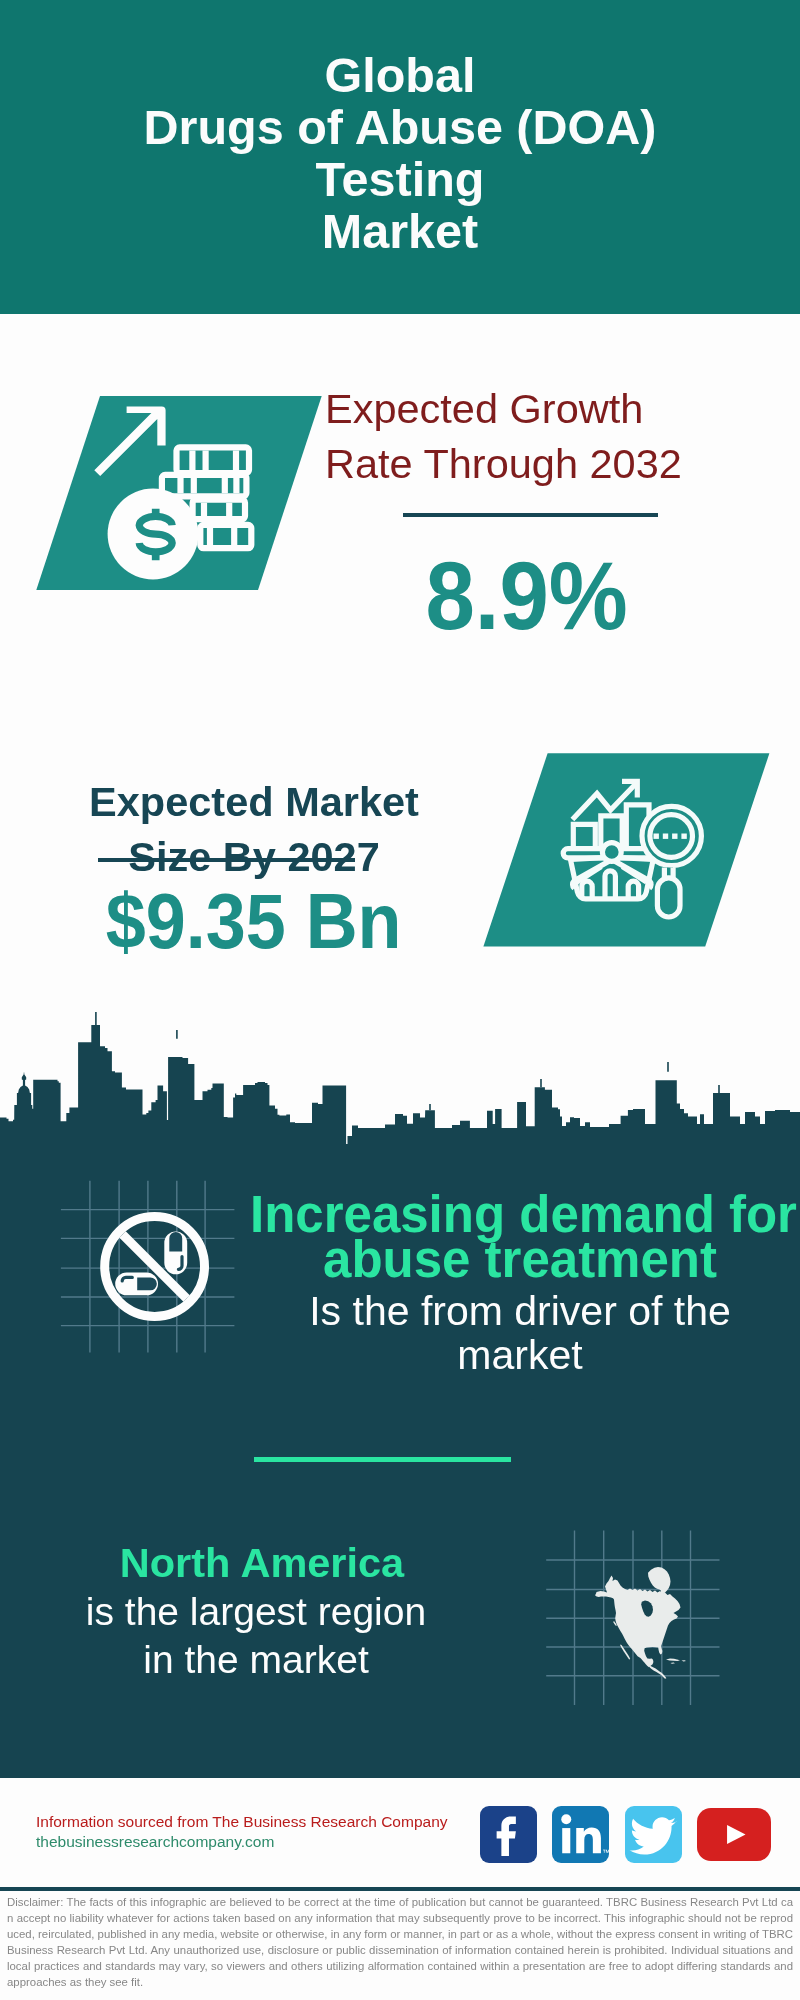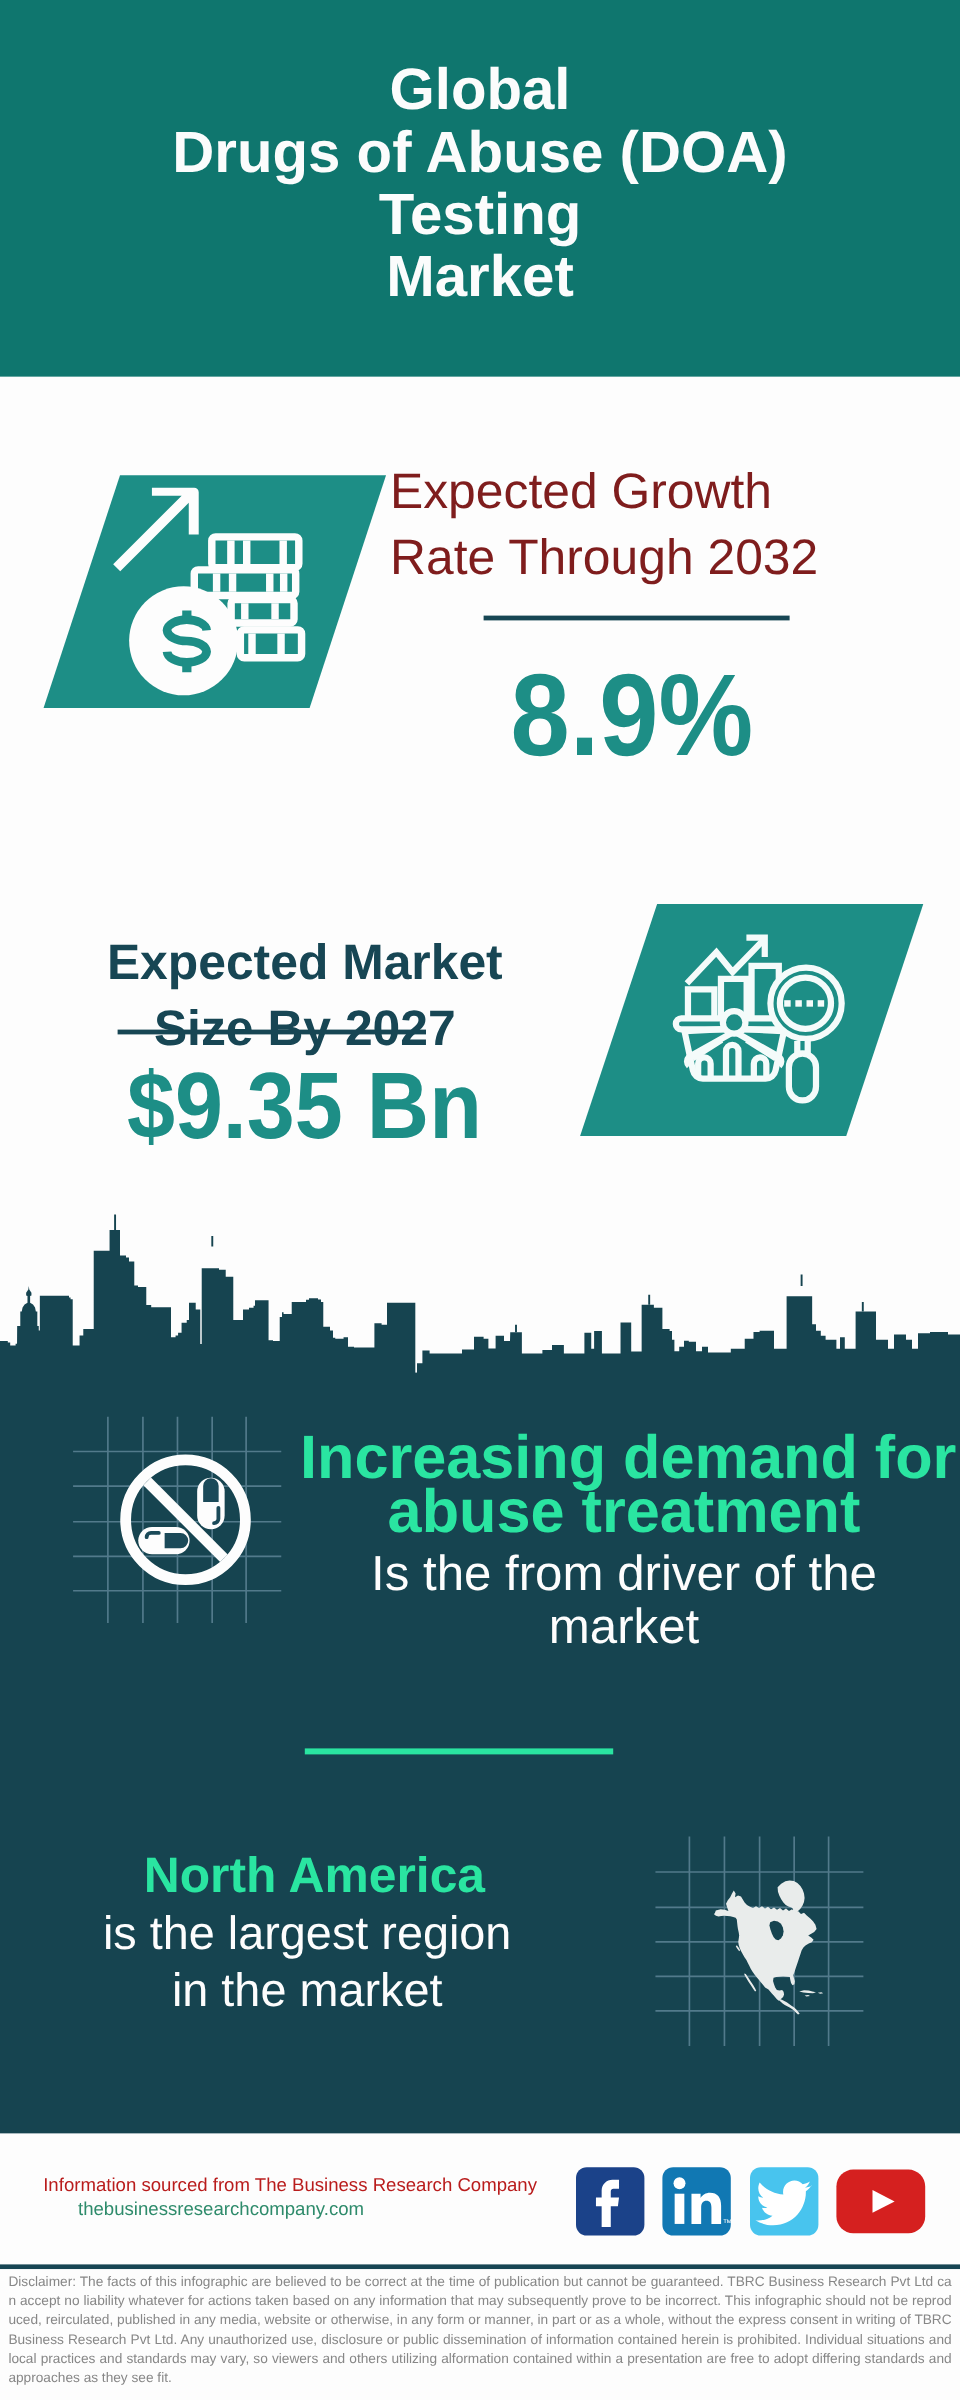--- a/index.html
+++ b/index.html
@@ -34,21 +34,21 @@
       color:#2ae5a1;font-weight:700;font-size:51px;line-height:45px;}
   .driver-bd{position:absolute;left:250px;top:1289px;width:540px;text-align:center;white-space:nowrap;
       color:#fdfdfd;font-weight:400;font-size:41px;line-height:44px;}
   .rule-mint{position:absolute;left:254px;top:1457px;width:257px;height:4.5px;background:#2ae5a1;}
   .region-hi{position:absolute;left:27px;top:1539px;width:470px;text-align:center;white-space:nowrap;
       color:#2ae5a1;font-weight:700;font-size:41.5px;line-height:48px;}
   .region-bd{position:absolute;left:21px;top:1588px;width:470px;text-align:center;white-space:nowrap;
       color:#fdfdfd;font-weight:400;font-size:39px;line-height:48px;}
   .grid2{position:absolute;left:544px;top:1528px;}
   .src-line{position:absolute;left:36px;top:1812px;color:#b91c1c;font-size:15.5px;line-height:20px;white-space:nowrap;}
-  .src-url{position:absolute;left:36px;top:1832px;color:#2e8b6b;font-size:15.5px;line-height:20px;white-space:nowrap;margin-left:29px;}
+  .src-url{position:absolute;left:36px;top:1832px;color:#2e8b6b;font-size:15.5px;line-height:20px;white-space:nowrap;}
   .social{position:absolute;left:480px;top:1806px;display:flex;align-items:center;gap:15.4px;}
   .sq{display:block;width:57px;height:57px;border-radius:9px;}
   .sq svg{display:block;}
   .fb{background:#1b4289;}
   .li{background:#1178b3;}
   .tw{background:#48c4ee;}
   .yt{background:#d5201f;border-radius:14px;width:74px;height:53px;}
   .disc-text{position:absolute;left:7px;top:1894px;width:786px;color:#878787;font-size:11.4px;line-height:16px;text-align:justify;word-break:break-all;}
 
   

